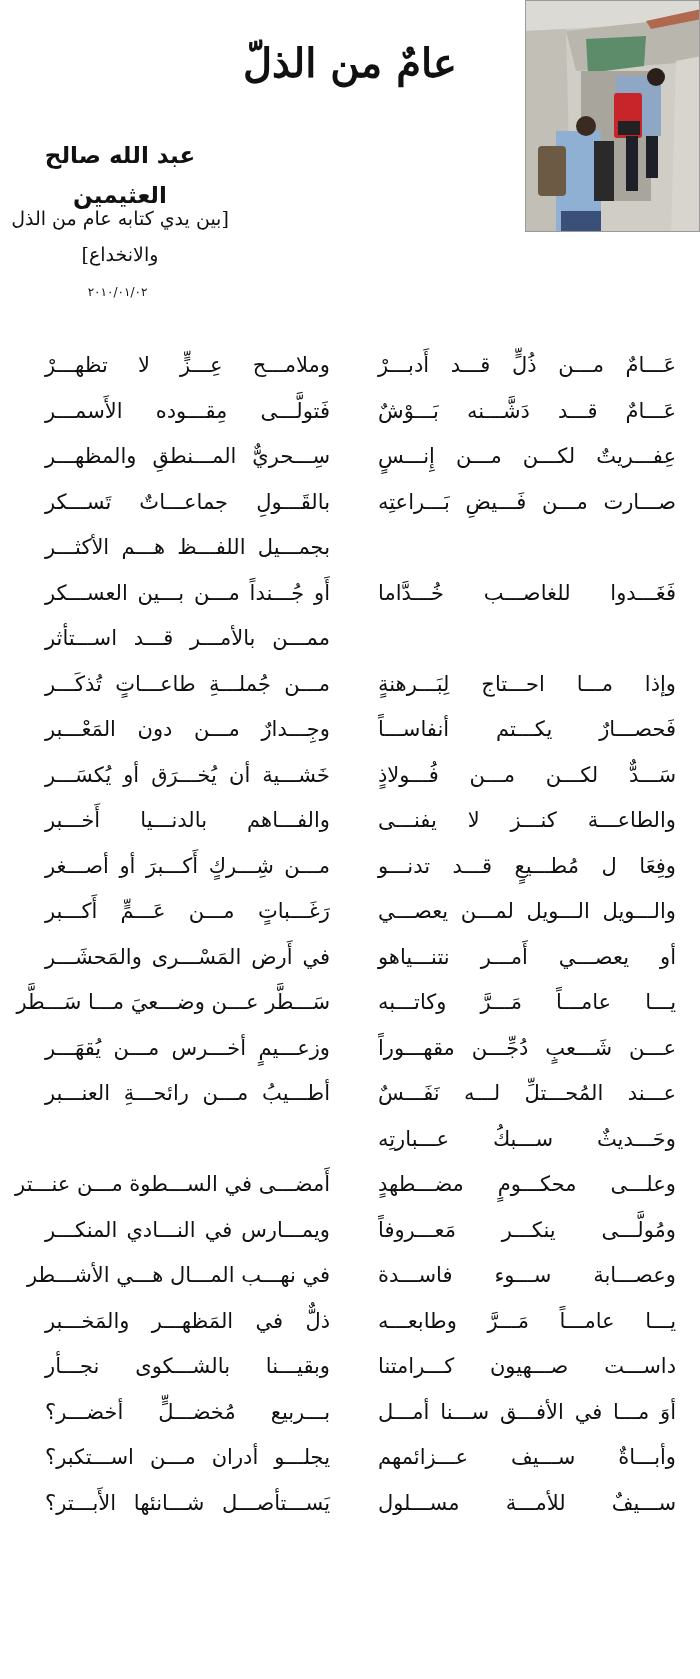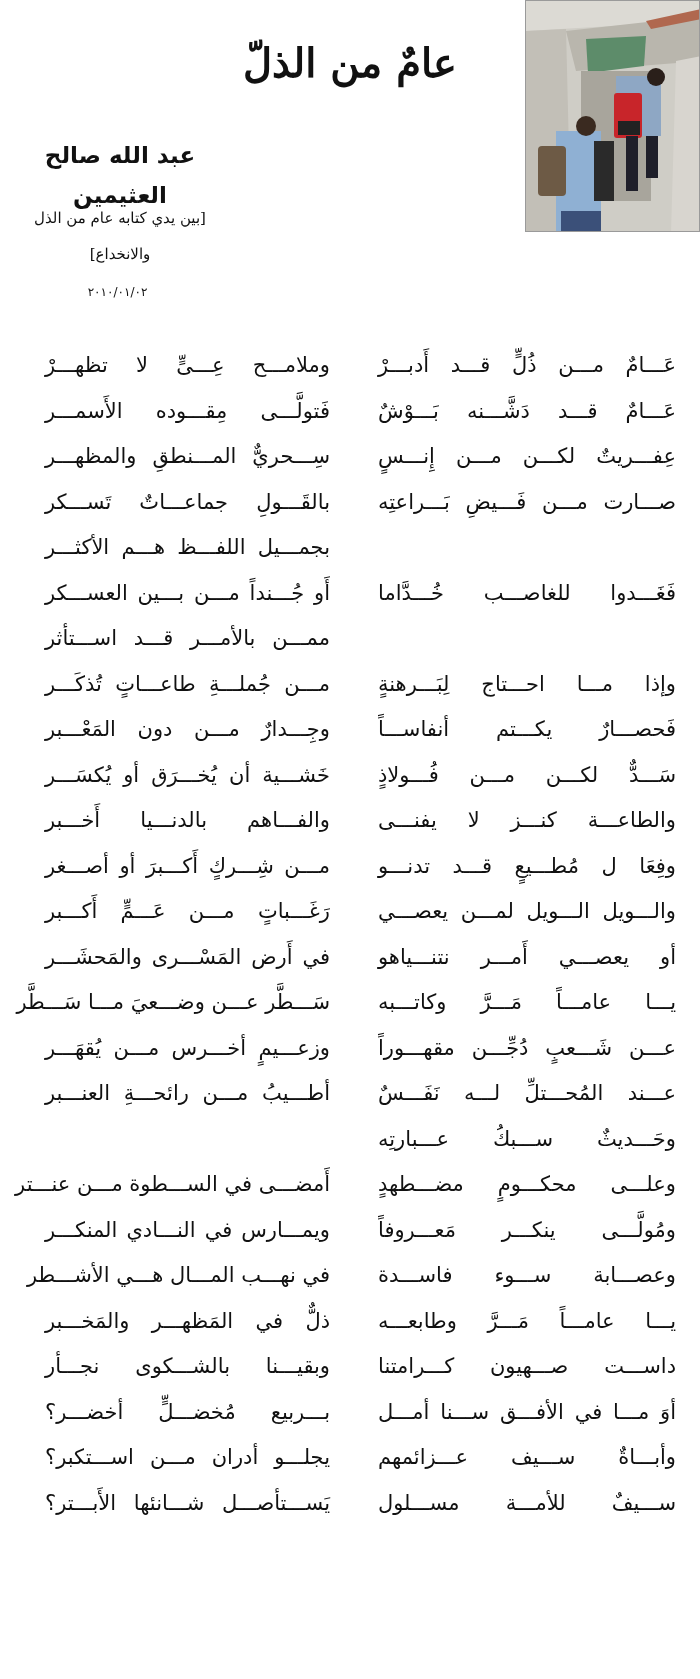--- a/index.html
+++ b/index.html
@@ -19,21 +19,21 @@
     }
     .author {
       position: absolute; left: 10px; width: 220px; top: 135px; height: 40px;
       text-align: center; direction: rtl;
       font-family: "DejaVu Sans", sans-serif; font-size: 23px; font-weight: bold; line-height: 40px;
       letter-spacing: 0.5px;
     }
     .subtitle {
       position: absolute; left: 4px; width: 232px; top: 200px; height: 36px;
       text-align: center; direction: rtl;
-      font-family: "DejaVu Serif", serif; font-size: 15px; line-height: 36px;
+      font-family: "DejaVu Serif", serif; font-size: 19px; line-height: 36px;
     }
     .date {
       position: absolute; left: 40px; width: 155px; top: 275px; height: 34px;
       text-align: center; direction: rtl;
       font-family: "DejaVu Sans", sans-serif; font-size: 12px; line-height: 34px;
     }
     .poem { position: absolute; left: 0; top: 343px; width: 700px; }
     .verse {
       position: relative; height: 45.5px; width: 700px;
     }
@@ -73,21 +73,21 @@
 </div>
 
 <div class="title">عامٌ من الذلّ</div>
 <div class="author">عبد الله صالح العثيمين</div>
 <div class="subtitle">[بين يدي كتابه عام من الذل والانخداع]</div>
 <div class="date">٢٠١٠/٠١/٠٢</div>
 
 <div class="poem">
   <div class="verse">
     <span class="hemistich h-right">عَـــامٌ مـــن ذُلٍّ قـــد أَدبـــرْ</span>
-    <span class="hemistich h-left">وملامـــح عِـــىٍّ لا تظهـــرْ</span>
+    <span class="hemistich h-left">وملامـــح عِـــزٍّ لا تظهـــرْ</span>
   </div>
   <div class="verse">
     <span class="hemistich h-right">عَـــامٌ قـــد دَشَّـــنه بَـــوْشٌ</span>
     <span class="hemistich h-left">فَتولَّـــى مِقـــوده الأَسمـــر</span>
   </div>
   <div class="verse">
     <span class="hemistich h-right">عِفـــريتٌ لكـــن مـــن إِنـــسٍ</span>
     <span class="hemistich h-left">سِـــحريٌّ المـــنطقِ والمظهـــر</span>
   </div>
   <div class="verse">

